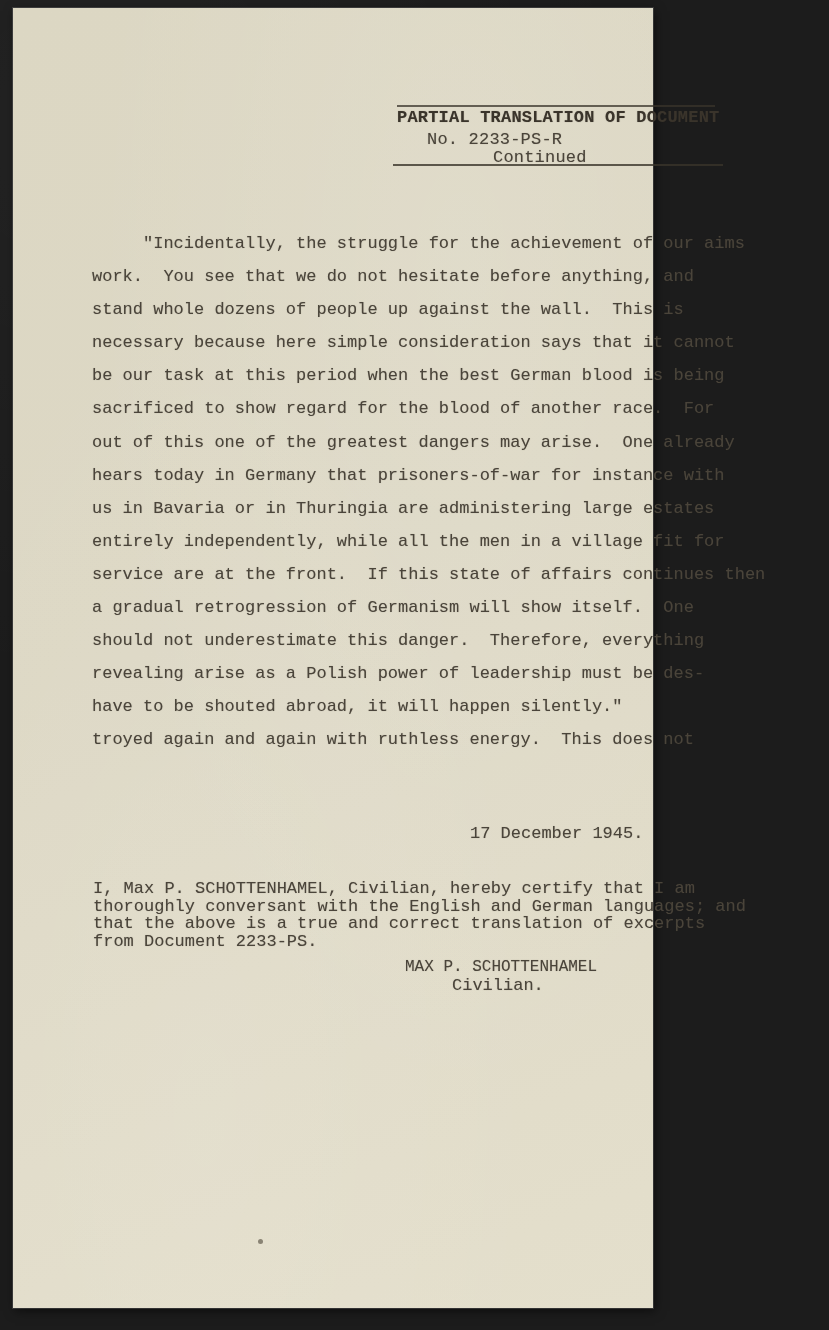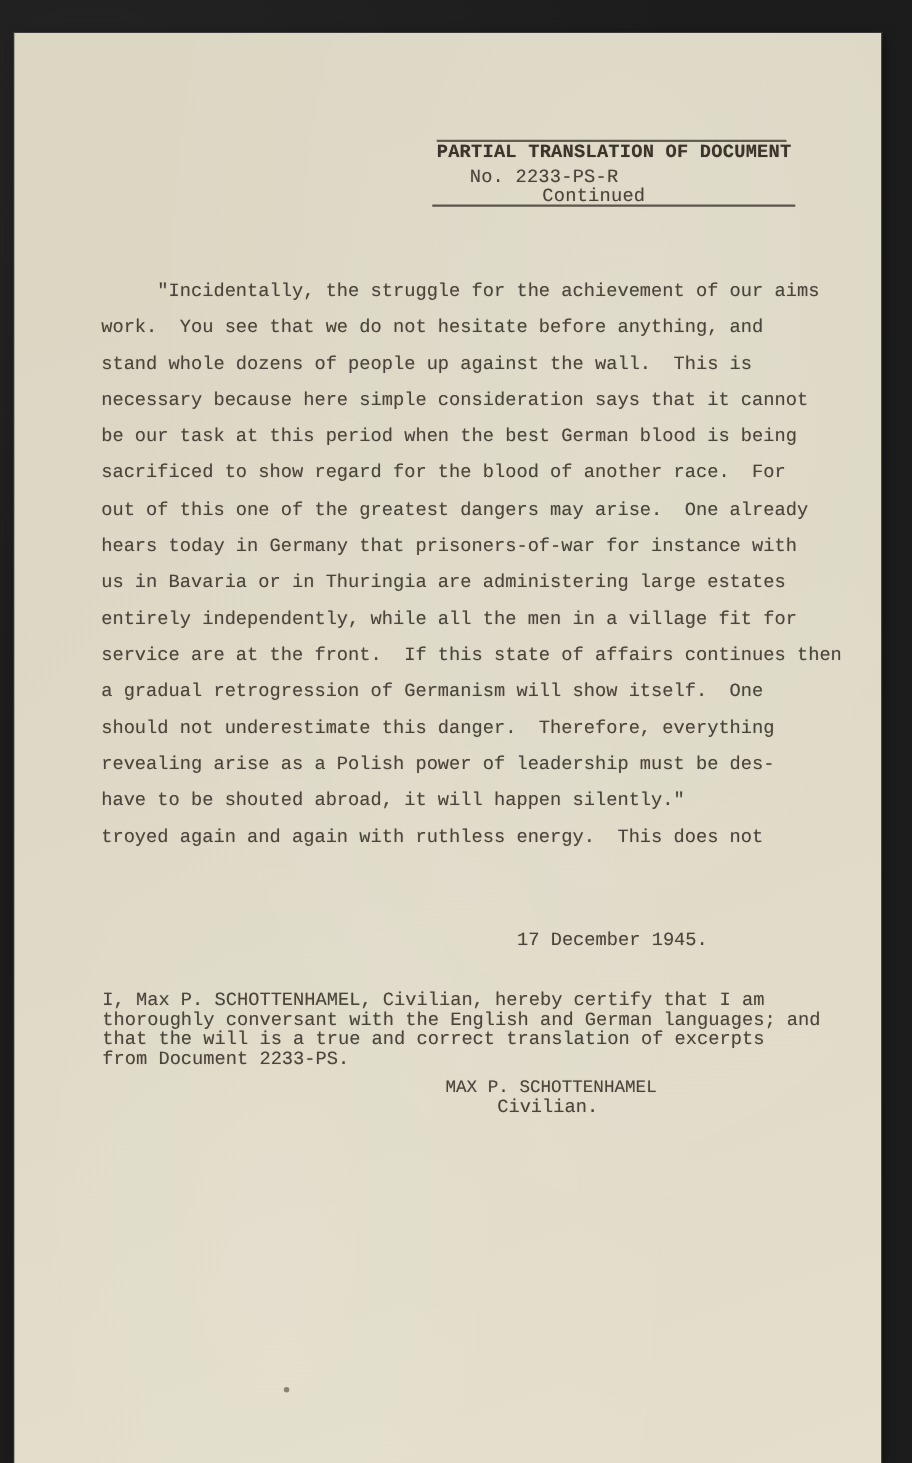--- a/index.html
+++ b/index.html
@@ -13,21 +13,21 @@
   body{
     background:var(--bg);
     font-family:"Liberation Mono","DejaVu Sans Mono",monospace;
     overflow:hidden;
     position:relative;
   }
   .stage{position:absolute;inset:0;background:
     radial-gradient(circle at 10% 10%, rgba(255,255,255,0.03), transparent 40%),
     var(--bg);}
   .paper{
-    position:absolute;left:13px;top:30px;width:788px;height:1300px;
+    position:absolute;left:13px;top:8px;width:640px;height:1300px;
     background:
       radial-gradient(ellipse at 70% 20%, rgba(255,255,255,0.10), transparent 60%),
       radial-gradient(ellipse at 30% 85%, rgba(255,255,255,0.08), transparent 55%),
       linear-gradient(160deg,#dcd7c3 0%, #ddd8c5 45%, #e4dfcc 100%);
     box-shadow:0 0 0 1px rgba(255,255,255,0.14), 2px 3px 10px rgba(0,0,0,0.55);
   }
   .ink{color:var(--ink);text-shadow:0 0 1px rgba(74,68,58,0.35);}
   .ink-dark{color:var(--ink-dark);font-weight:bold;text-shadow:0 0 1px rgba(58,52,43,0.45);}
 
   
@@ -94,21 +94,21 @@
         <div class="body-line">revealing arise as a Polish power of leadership must be des-</div>
         <div class="body-line">have to be shouted abroad, it will happen silently."</div>
         <div class="body-line">troyed again and again with ruthless energy.  This does not</div>
       </div>
 
     <div class="date ink">17 December 1945.</div>
 
     <div class="cert ink">
         <div class="cert-line">I, Max P. SCHOTTENHAMEL, Civilian, hereby certify that I am</div>
         <div class="cert-line">thoroughly conversant with the English and German languages; and</div>
-        <div class="cert-line">that the will is a true and correct translation of excerpts</div>
+        <div class="cert-line">that the above is a true and correct translation of excerpts</div>
         <div class="cert-line">from Document 2233-PS.</div>
       </div>
 
     <div class="sig-name ink">MAX P. SCHOTTENHAMEL</div>
     <div class="sig-title ink">Civilian.</div>
 
     <div class="speck"></div>
 
   </div>
 </div>

